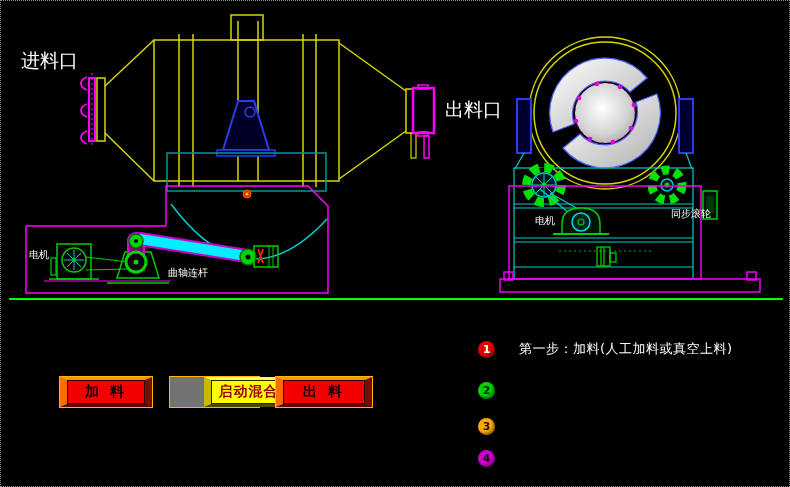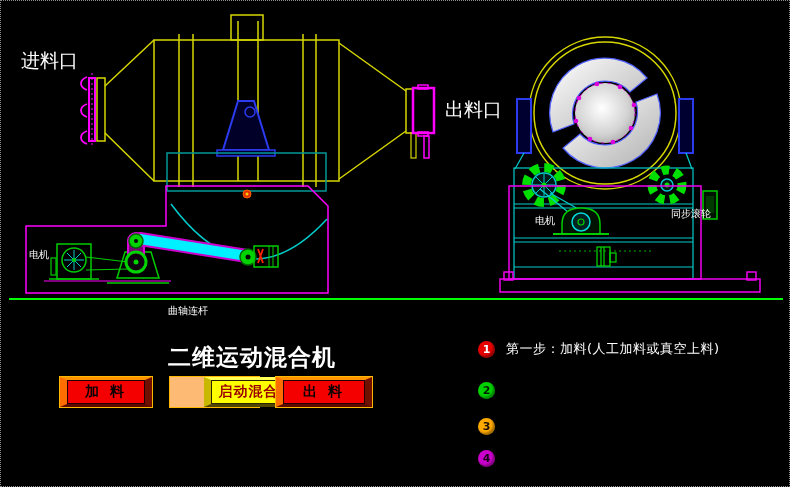--- a/index.html
+++ b/index.html
@@ -10,38 +10,38 @@
   }
   #diagram-svg{position:absolute;left:0;top:0;}
   .lbl{position:absolute;color:#ffffff;white-space:nowrap;}
   .lbl-big{font-size:19px;}
   .lbl-sm{font-size:10px;}
   #main-title{
     position:absolute;left:167px;top:341px;color:#ffffff;
     font-size:23px;font-weight:bold;letter-spacing:1px;white-space:nowrap;
   }
   .btn{position:absolute;top:375px;height:32px;box-sizing:border-box;
-       border:1px solid #ffb800;background:#fdba74;cursor:pointer;}
+       border:1px solid #ffb800;background:#737373;cursor:pointer;}
   .btn .bev{width:100%;height:100%;box-sizing:border-box;border-style:solid;border-width:3px 7px;}
   .btn.red .bev{border-color:#ff9400 #701000 #5c0a00 #ff6c00;}
   .btn.yel .bev{border-color:#ffff55 #605400 #504600 #c9b800;margin-left:34px;}
   .btn .face{width:100%;height:100%;box-sizing:border-box;border:1px solid #200000;
        display:flex;align-items:center;justify-content:center;
        font-weight:bold;font-size:14px;letter-spacing:3px;}
   .btn.red .face{background:#f40000;color:#0a0000;}
   .btn.yel .face{background:#ffff00;color:#9a0000;border-color:#2a2400;letter-spacing:1px;}
   .step{position:absolute;left:477px;height:18px;display:flex;align-items:center;}
   .dot{width:17px;height:17px;border-radius:50%;text-align:center;
        font-size:11px;font-weight:bold;line-height:17px;flex:0 0 17px;
        box-shadow:inset -2px -2px 2px rgba(0,0,0,.35);}
   .dot1{background:#e60000;color:#ffffff;}
   .dot2{background:#00d200;color:#002000;}
   .dot3{background:#ffaa00;color:#201000;}
   .dot4{background:#cc00cc;color:#1a001a;}
-  .step-text{color:#ffffff;font-size:13px;margin-left:11px;letter-spacing:.5px;white-space:nowrap;}
+  .step-text{color:#ffffff;font-size:13px;margin-left:24px;letter-spacing:.5px;white-space:nowrap;}
 </style>
 </head>
 <body>
 
 <div id="screen">
 
   <svg id="diagram-svg" width="790" height="487" viewBox="0 0 790 487">
     <defs>
       <linearGradient id="armGrad" x1="0" y1="0" x2="1" y2="1">
         <stop offset="0" stop-color="#ffffff"></stop>
@@ -200,25 +200,24 @@
         <rect x="705" y="195" width="8" height="17" fill="#003800"></rect>
       </g>
     </g>
 
     <line x1="8" y1="298" x2="782" y2="298" stroke="#00ff00" stroke-width="2"></line>
   </svg>
 
   <div class="lbl lbl-big" style="left:20px;top:47px;">进料口</div>
   <div class="lbl lbl-big" style="left:444px;top:96px;">出料口</div>
   <div class="lbl lbl-sm" style="left:28px;top:247px;">电机</div>
-  <div class="lbl lbl-sm" style="left:167px;top:265px;margin-top:38px;">曲轴连杆</div>
+  <div class="lbl lbl-sm" style="left:167px;top:265px;">曲轴连杆</div>
   <div class="lbl lbl-sm" style="left:534px;top:213px;">电机</div>
   <div class="lbl lbl-sm" style="left:670px;top:206px;">同步滚轮</div>
 
-  <div id="main-title">二维运动混合机</div>
 
   <div class="btn red" style="left:58px;width:94px;">
     <div class="bev">
         <div class="face">加 料</div>
       </div>
   </div>
   <div class="btn yel" style="left:168px;width:91px;">
     <div class="bev">
         <div class="face">启动混合</div>
       </div>

